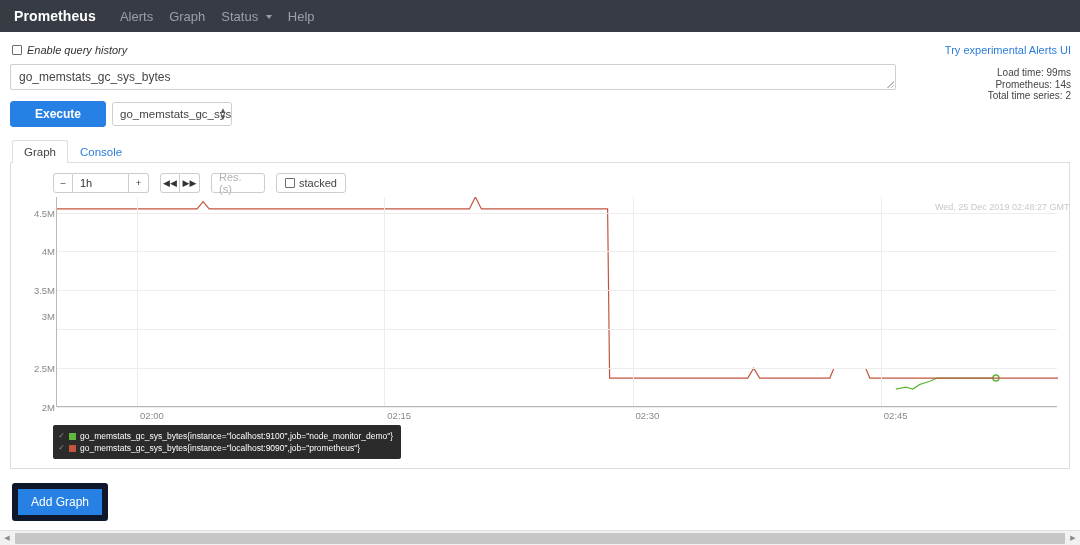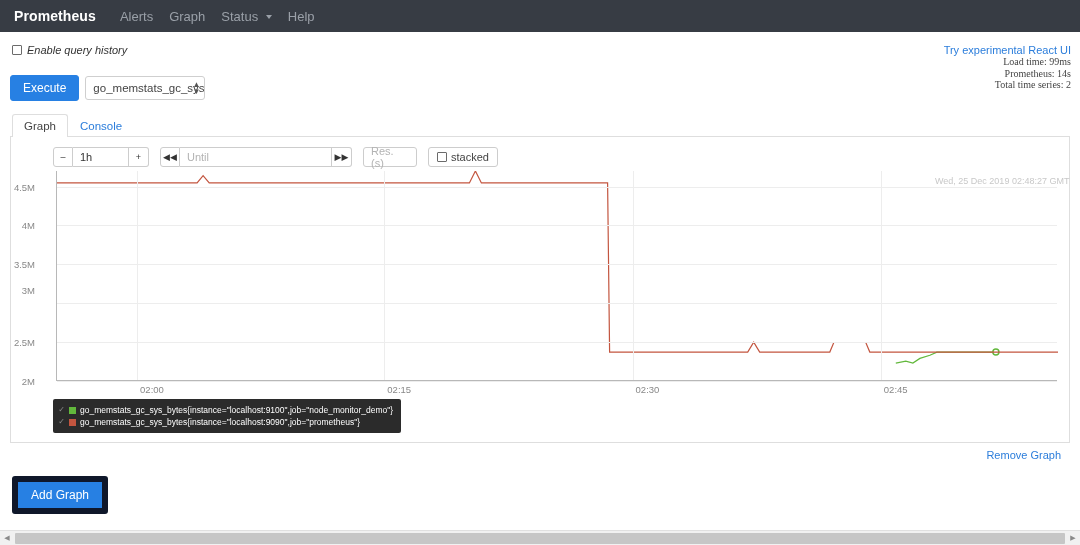--- a/index.html
+++ b/index.html
@@ -55,24 +55,24 @@
     right: 9px;
     top: 12px;
     text-align: right;
   }
   .react-link {
     color: #2b7ddb;
     font-size: 11px;
     cursor: pointer;
   }
   .stat-block {
+    margin-top: 11px;
     color: #444;
     font-size: 10px;
     line-height: 11.5px;
-    font-family: Liberation Serif, serif;
   }
 
   .history-row {
     display: flex;
     align-items: center;
     gap: 5px;
     padding: 12px 0 8px 2px;
   }
   .cb {
     width: 10px; height: 10px;
@@ -118,23 +118,24 @@
     align-items: center;
     gap: 6px;
     margin-top: 11px;
   }
   .btn-primary {
     background: #2780e3;
     color: #fff;
     border: 1px solid #2780e3;
     border-radius: 3px;
     font-size: 12px;
-    padding: 5px 12px;
+    padding: 5px 24px;
     cursor: pointer;
     line-height: 14px;
+    font-weight: bold;
   }
   .metric-select {
     border: 1px solid #cfcfcf;
     border-radius: 3px;
     background: #fff;
     height: 24px;
     width: 120px;
     font-size: 11.5px;
     color: #444;
     padding: 0 16px 0 7px;
@@ -245,21 +246,21 @@
   .hgrid, .vgrid {
     position: absolute;
     background: #ededed;
   }
   .hgrid { left: 0; width: 100%; height: 1px; }
   .vgrid { top: 0; width: 1px; height: 100%; }
   .ylab {
     position: absolute;
     right: 100%;
     transform: translateY(-50%);
-    margin-right: 22px;
+    margin-right: 2px;
     font-size: 9.5px;
     color: #888;
     white-space: nowrap;
   }
   .xlab {
     position: absolute;
     top: 100%;
     margin-top: 4px;
     margin-left: 3px;
     font-size: 9.5px;
@@ -371,33 +372,34 @@
     <span class="caret"></span>
   </div>
   <div class="nav-link">
     <span>Help</span>
   </div>
 </div>
 
 <div class="page">
 
   <div class="topright">
-    <div class="react-link">Try experimental React UI</div>
+    <div class="react-link">Try experimental Alerts UI</div>
     <div class="stat-block">
       <div>Load time: 99ms</div>
       <div>Prometheus: 14s</div>
       <div>Total time series: 2</div>
     </div>
   </div>
 
   <div class="history-row">
     <span class="cb"></span>
     <span class="history-label">Enable query history</span>
   </div>
 
+  <div class="query-box">go_memstats_gc_sys_bytes</div>
 
   <div class="exec-row">
     <button class="btn-primary">Execute</button>
     <div class="metric-select">
       <span>go_memstats_gc_sys_byte</span>
       <span class="spin">▲<br>▼</span>
     </div>
   </div>
 
   <div class="tabs">
@@ -412,21 +414,20 @@
   <div class="panel">
 
     <div class="controls">
       <div class="grp">
         <div class="ctl icon">–</div>
         <div class="ctl range-val">1h</div>
         <div class="ctl icon">+</div>
       </div>
       <div class="grp">
         <div class="ctl icon">◀◀</div>
-        <div class="ctl field until">Until</div>
         <div class="ctl icon">▶▶</div>
       </div>
       <div class="ctl field res">Res. (s)</div>
       <div class="ctl stacked">
         <span class="cb"></span>
         <span>stacked</span>
       </div>
     </div>
 
     <div class="plot-wrap">
@@ -468,23 +469,20 @@
         </div>
         <div class="legend-row">
           <span class="tick">✓</span>
           <span class="swatch" style="background:#c3553f"></span>
           <span>go_memstats_gc_sys_bytes{instance="localhost:9090",job="prometheus"}</span>
         </div>
       </div>
     </div>
   </div>
 
-  <div class="remove-row">
-    <span class="remove-link">Remove Graph</span>
-  </div>
 
   <div class="addgraph-row">
     <button class="btn-add">Add Graph</button>
   </div>
 </div>
 
 <div class="hscroll">
   <div class="arrow">◀</div>
   <div class="thumb"></div>
   <div class="arrow">▶</div>

